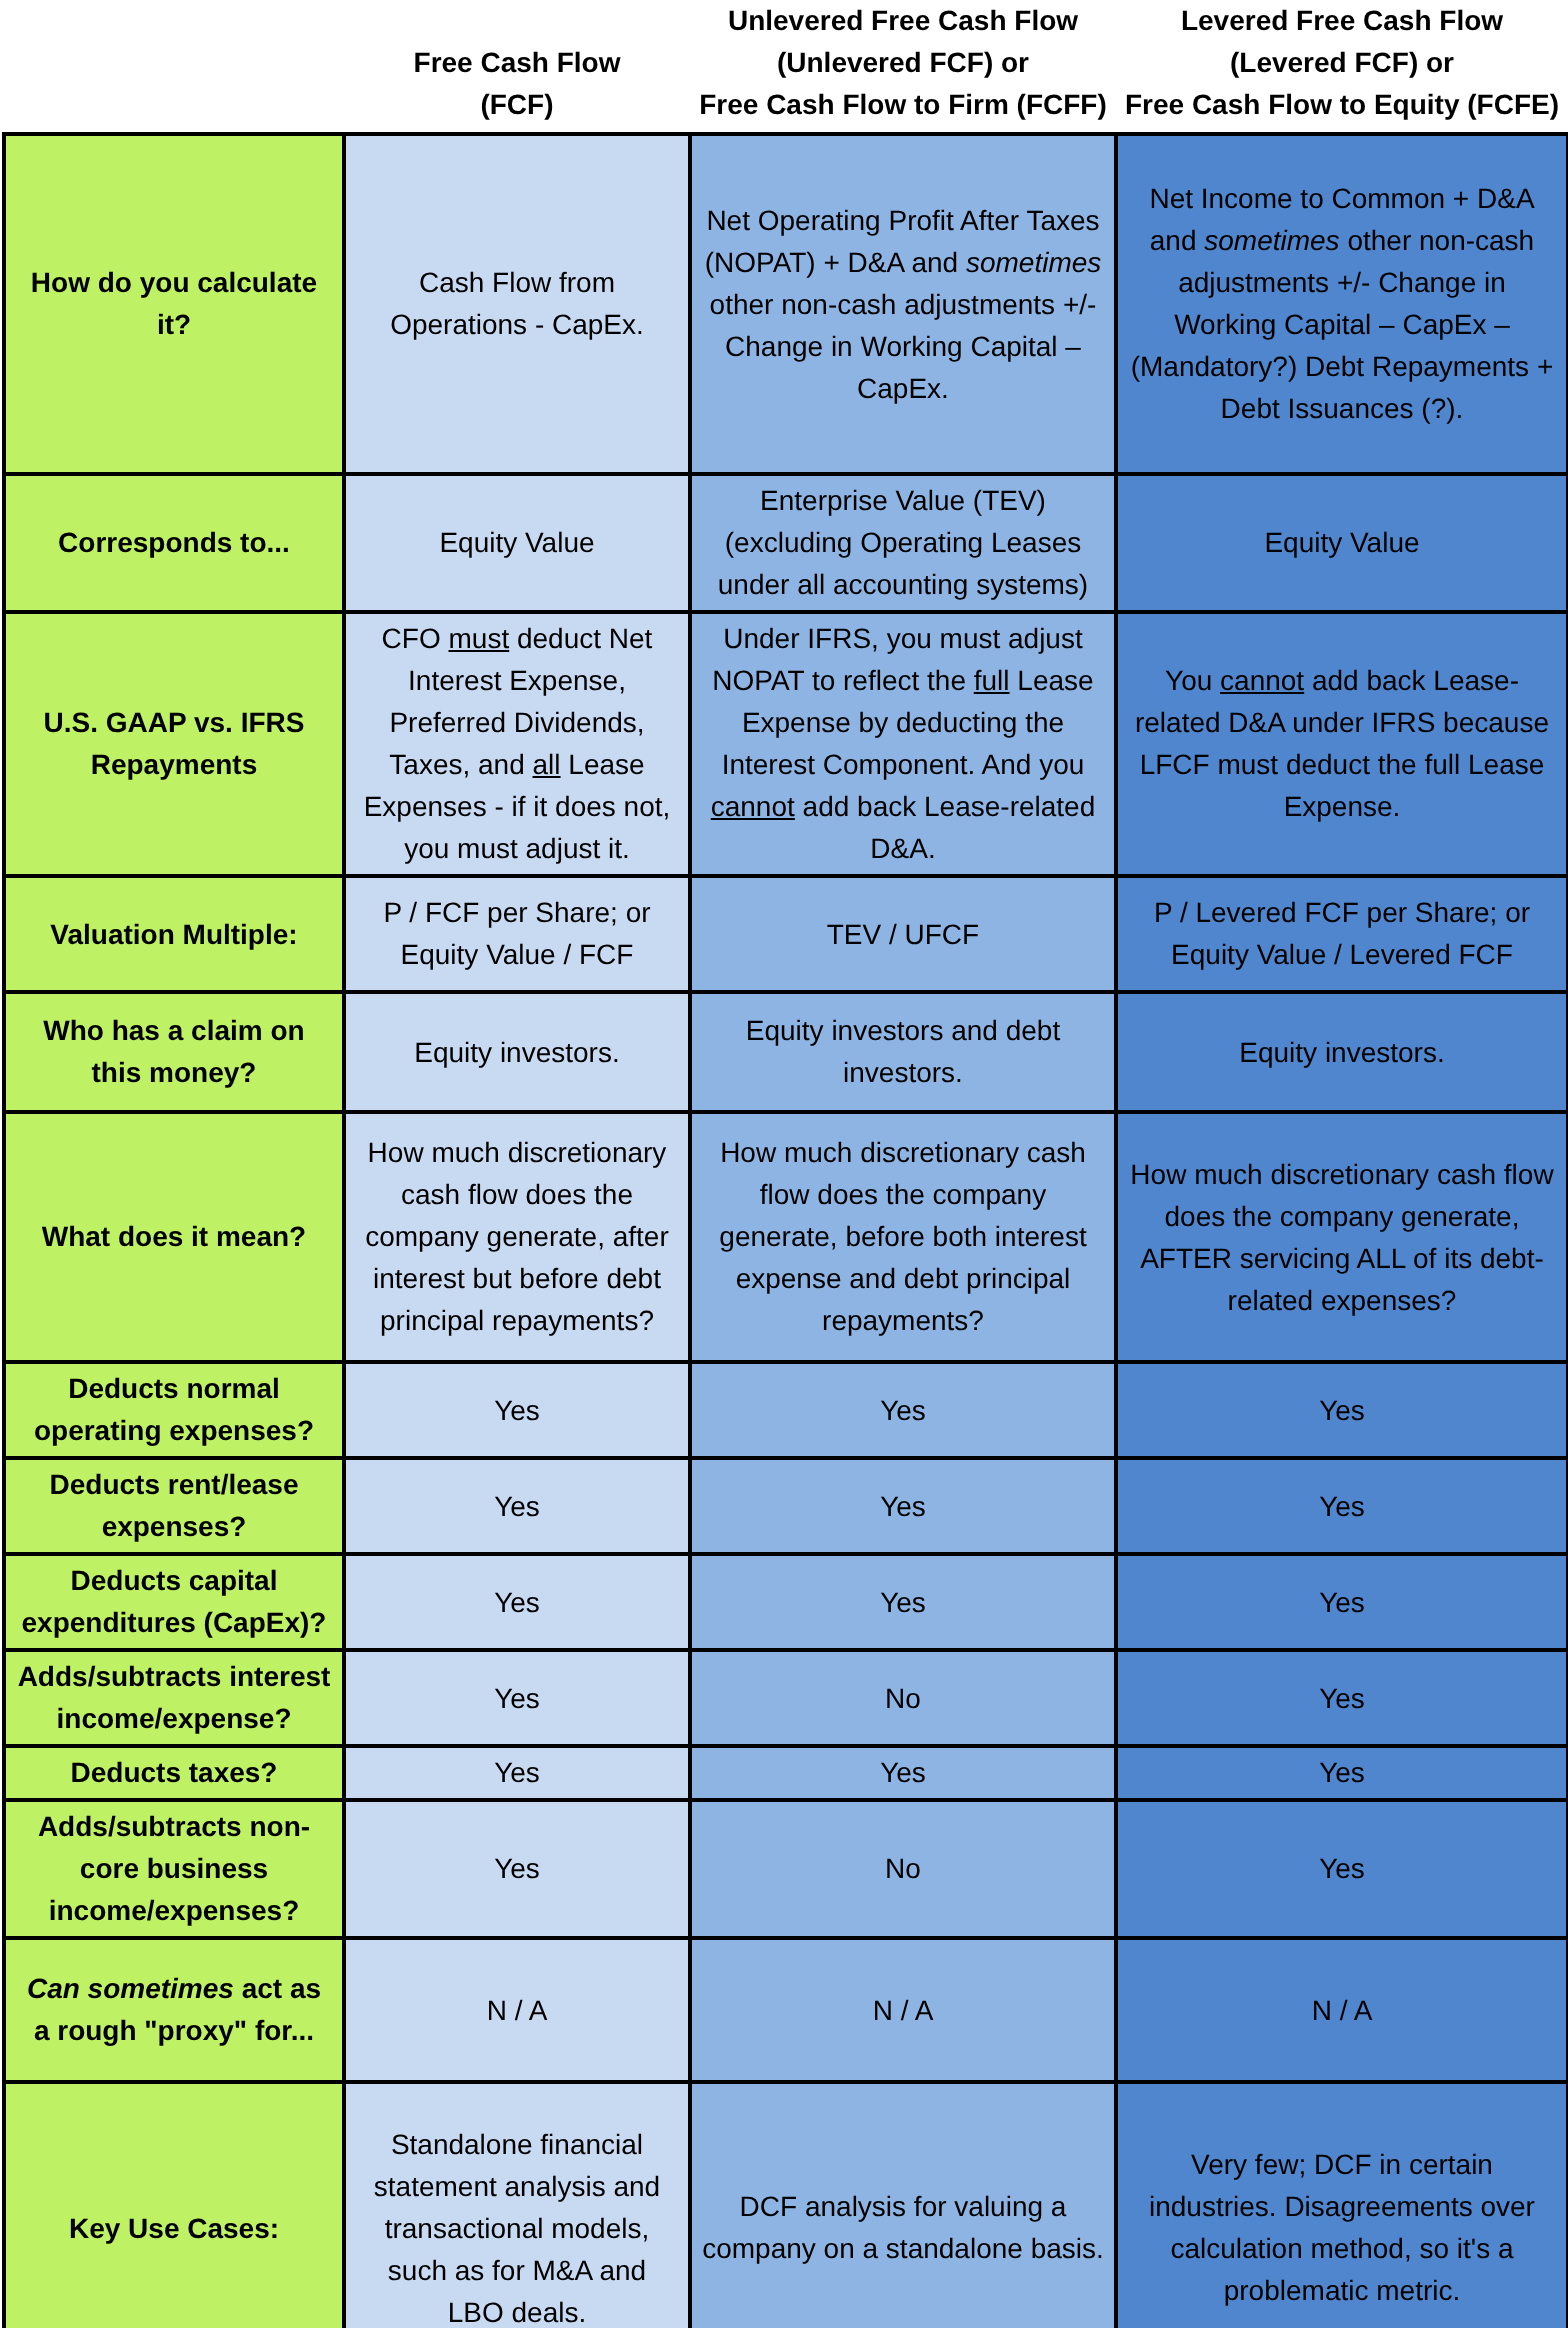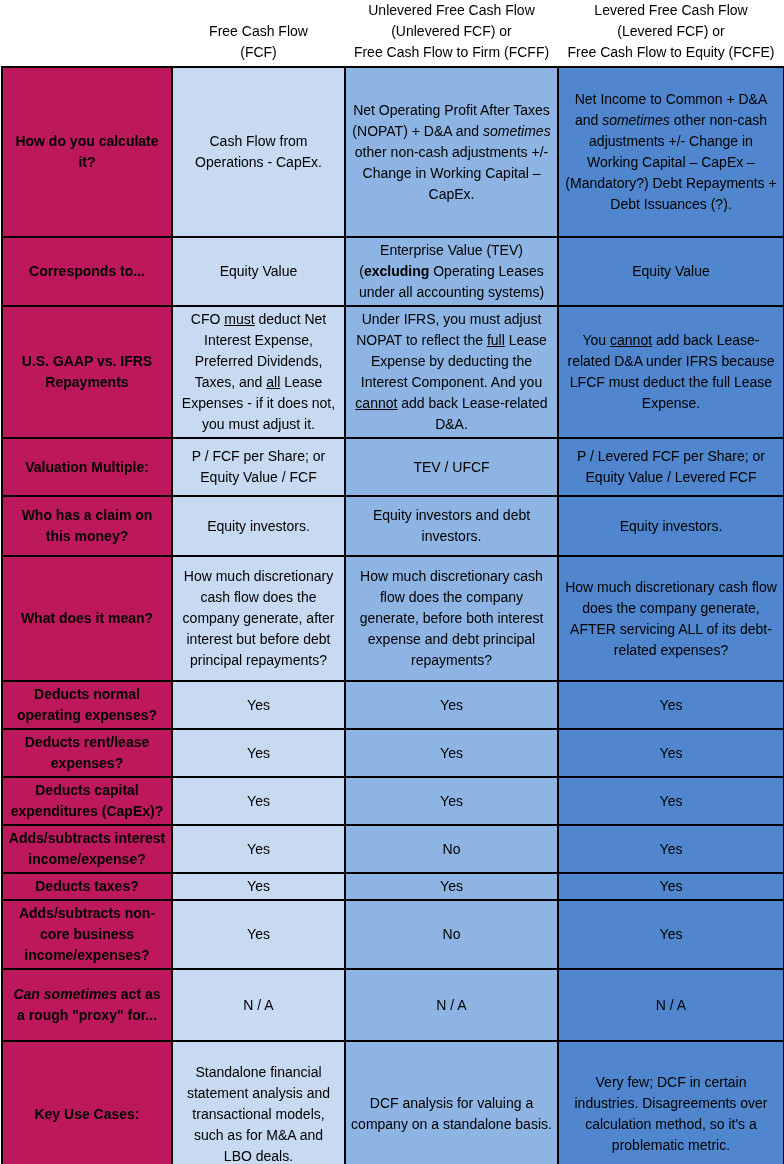--- a/index.html
+++ b/index.html
@@ -11,48 +11,48 @@
   table.fcf {
     border-collapse: collapse;
     table-layout: fixed;
     width: 782px;
     margin-left: 1px;
   }
   
   thead th {
     border: none;
     background: #fff;
-    font-weight: normal;
+    font-weight: bold;
     font-size: 14px;
     line-height: 21px;
     vertical-align: bottom;
     text-align: center;
     padding: 0 0 3px 0;
     white-space: pre-line;
   }
   thead tr { height: 66px; }
   tbody td {
     border: 2px solid #000;
     text-align: center;
     vertical-align: middle;
     font-size: 14px;
     line-height: 21px;
     padding: 2px 5px;
     overflow: hidden;
   }
   td.label {
-    background: #be185d;
+    background: #bef264;
     font-weight: bold;
   }
   td.c0 { background: var(--col0, #c7daf1); }
   td.c1 { background: var(--col1, #8db4e2); }
   td.c2 { background: var(--col2, #4f86cd); }
   
   .i { font-style: italic; }
-  .b { font-weight: bold; }
+  .b { font-weight: normal; }
   .u { text-decoration: underline; }
   
   tr.r0  { height: 170px; }
   tr.r1  { height: 64px; }
   tr.r2  { height: 132px; }
   tr.r3  { height: 58px; }
   tr.r4  { height: 60px; }
   tr.r5  { height: 125px; }
   tr.r6  { height: 48px; }
   tr.r7  { height: 43px; }

